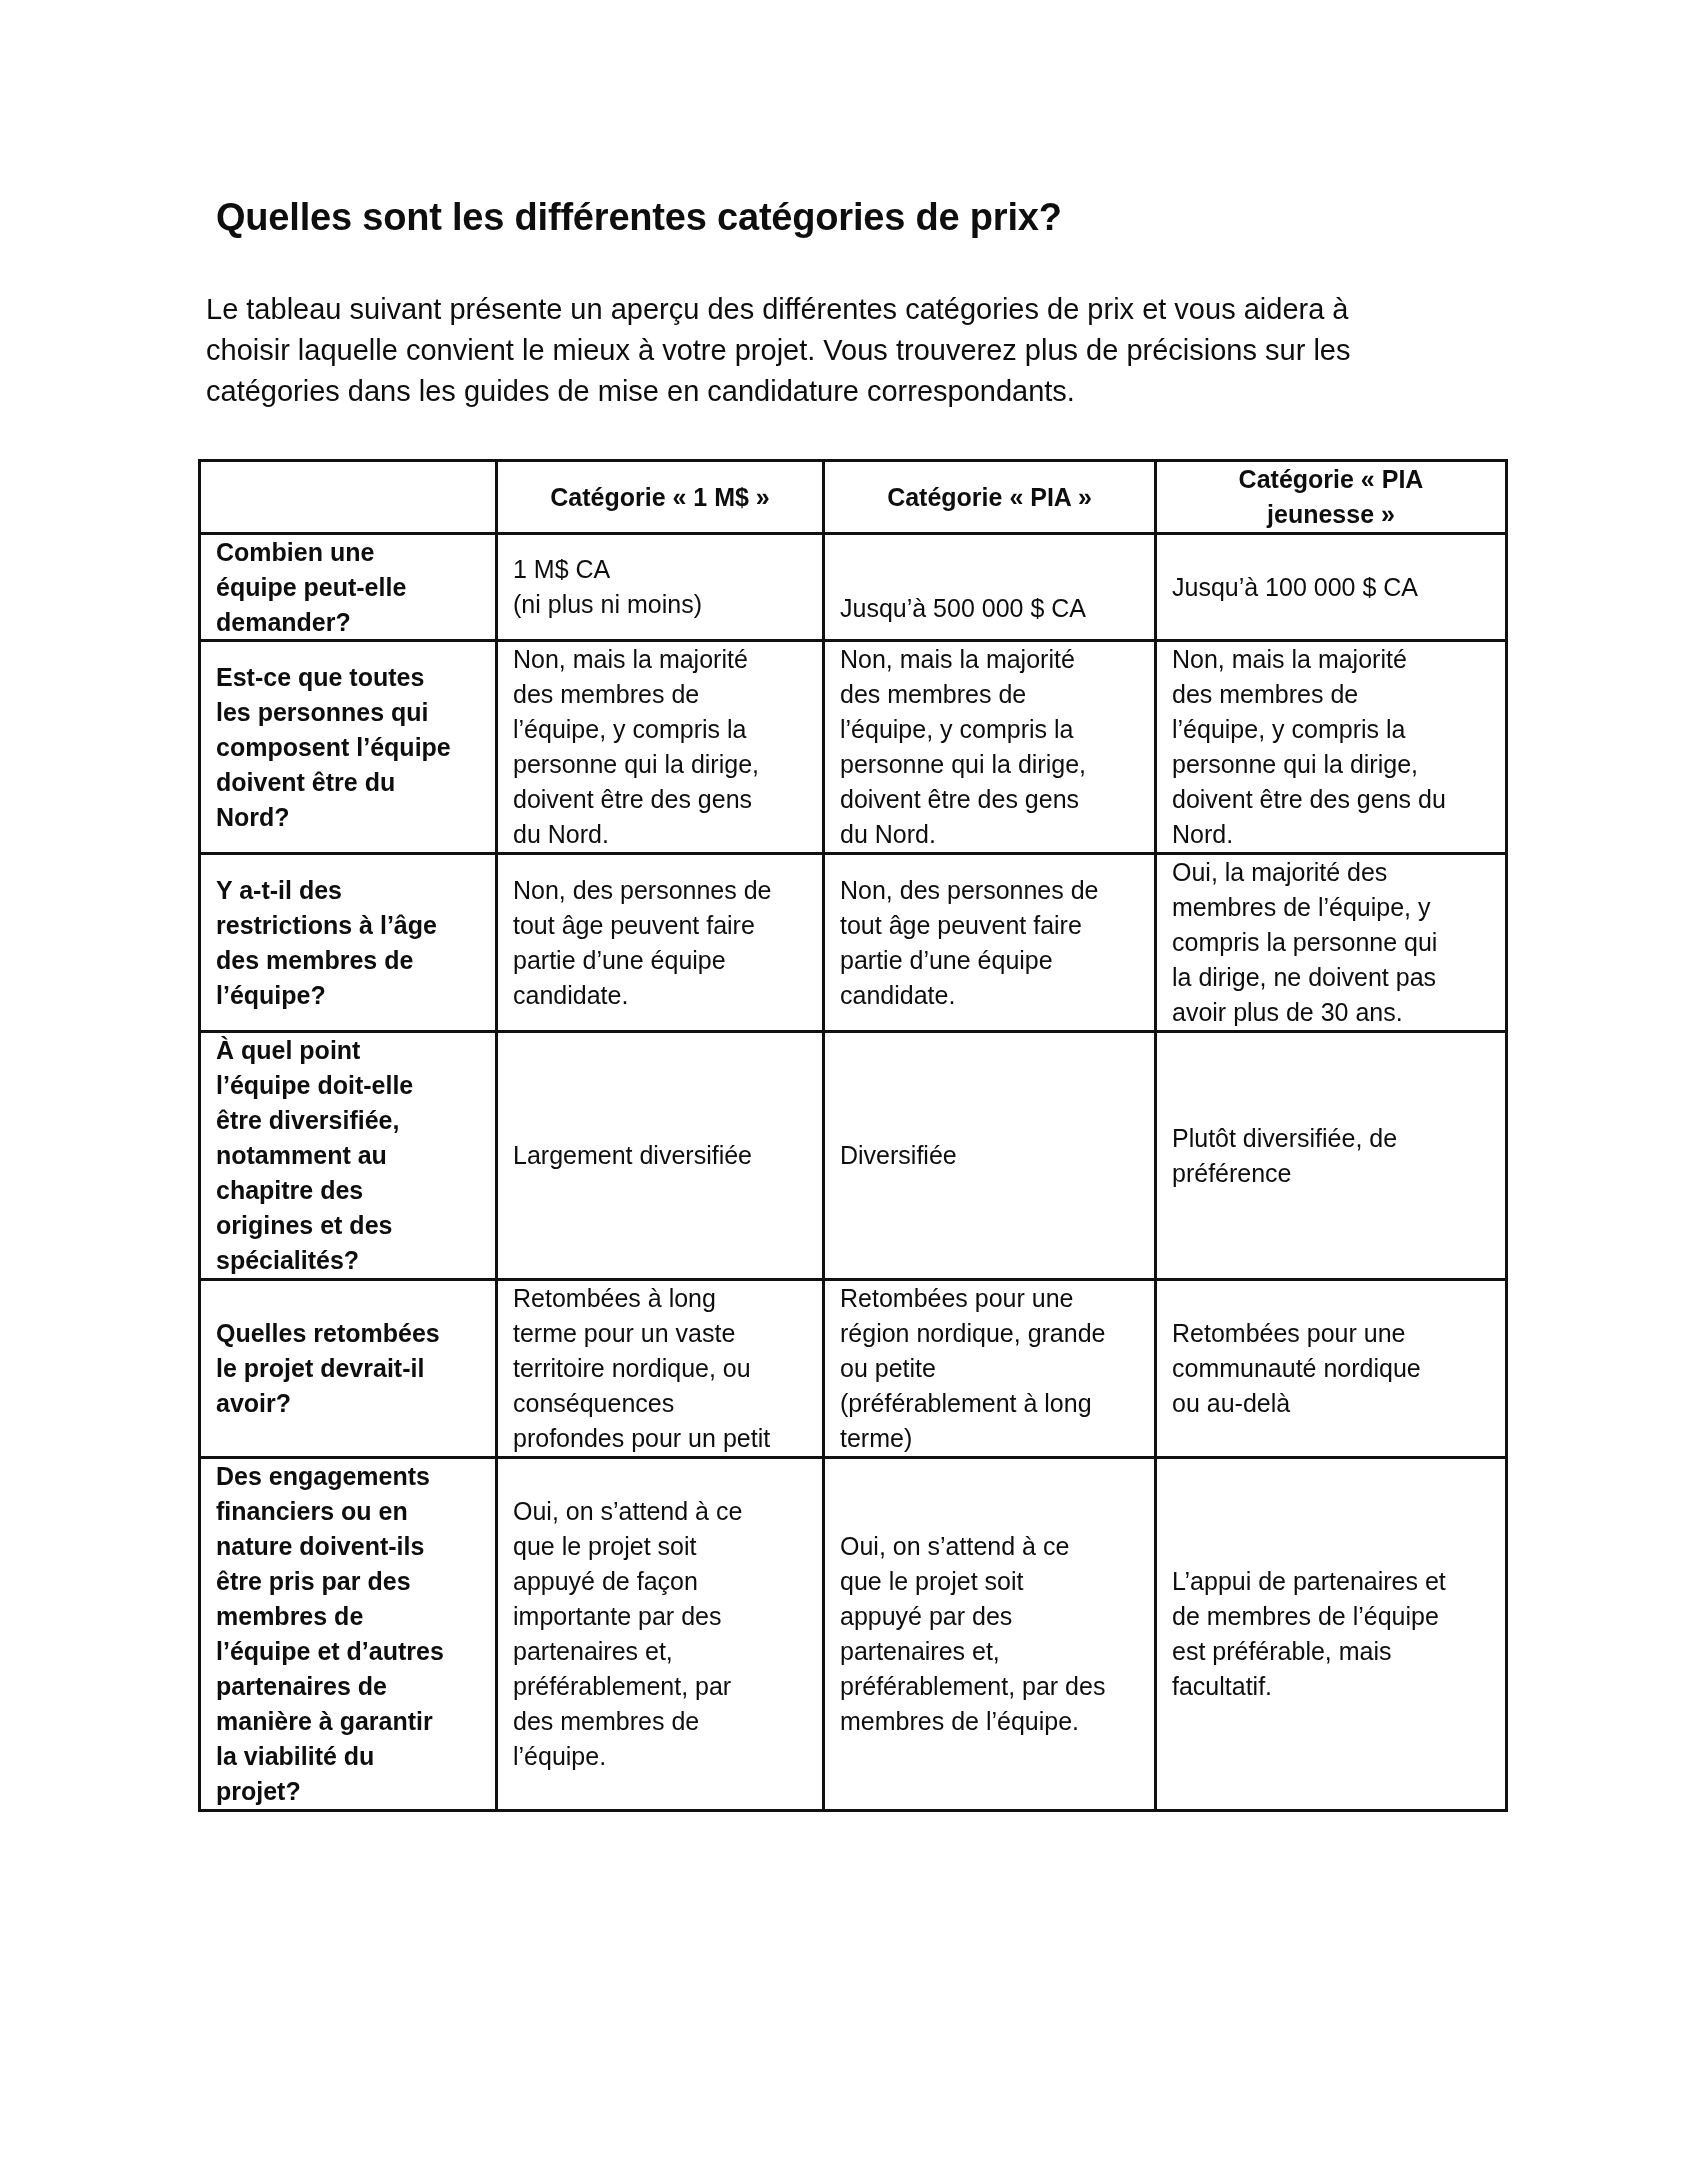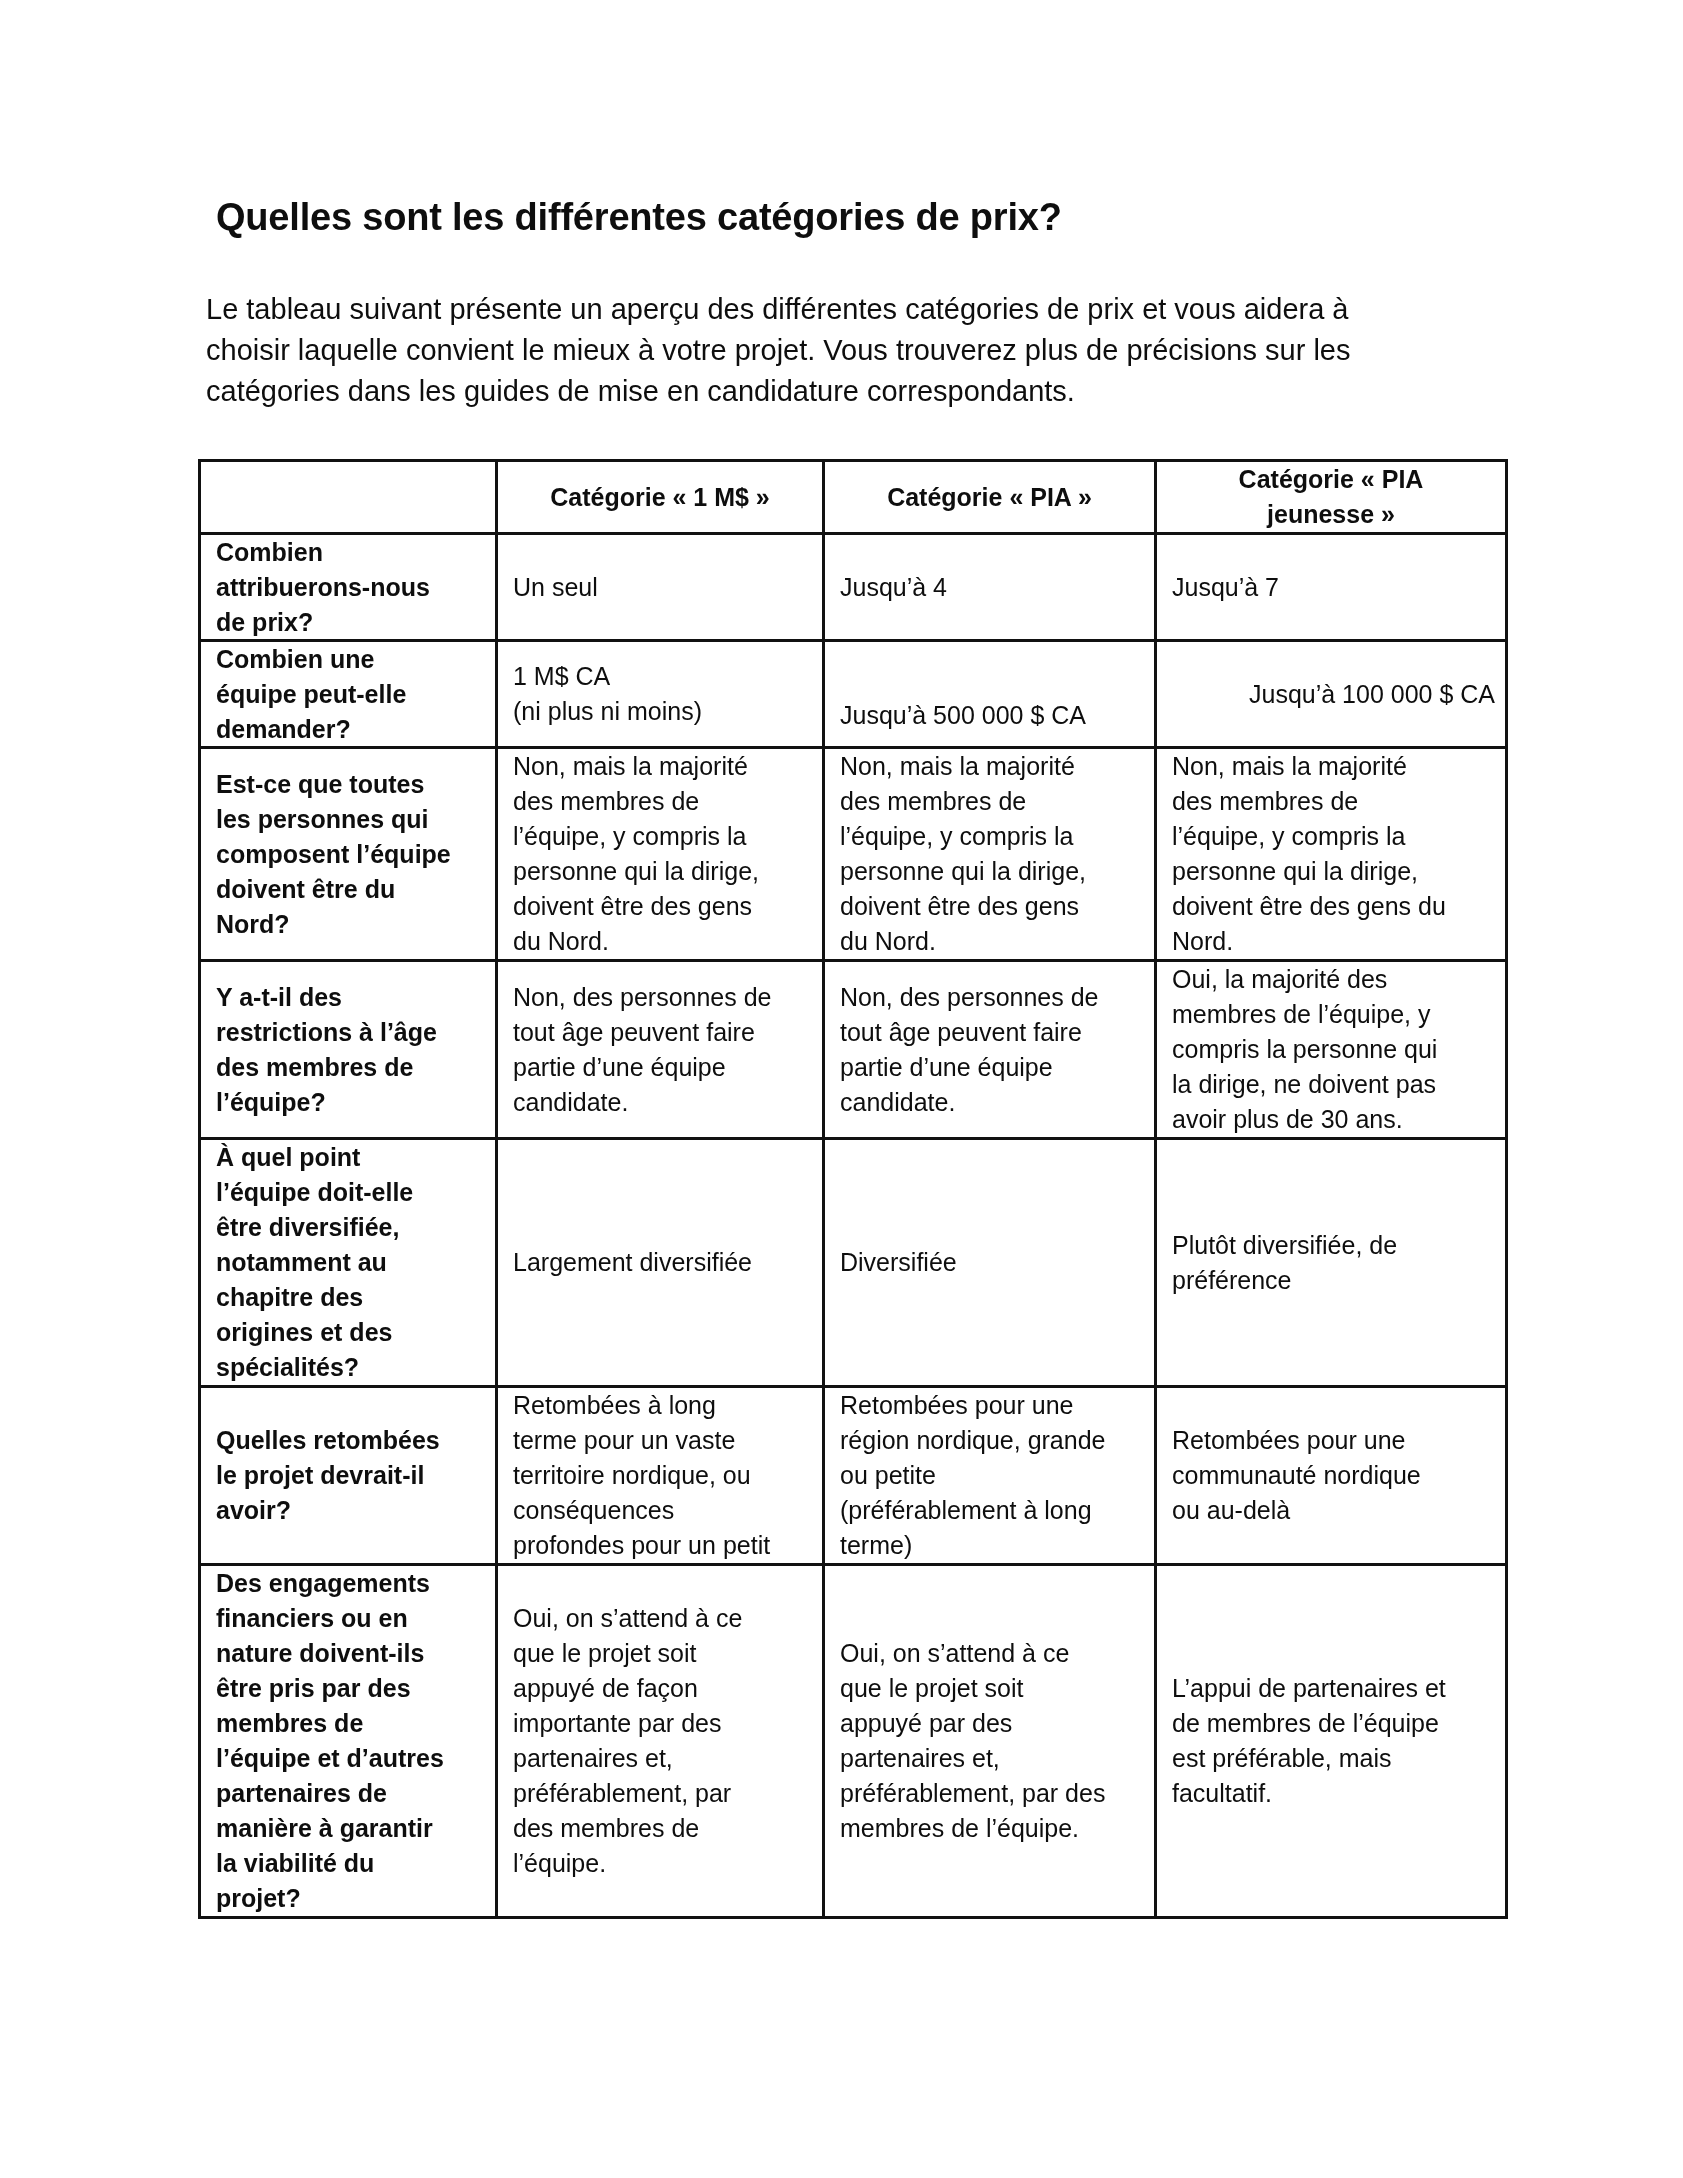--- a/index.html
+++ b/index.html
@@ -50,62 +50,38 @@
       <th>
           <span class="line">Catégorie « PIA</span>
           <span class="line">jeunesse »</span>
         </th>
     </tr>
   </thead>
   <tbody id="tbody">
       <tr style="height: 107px;">
         <td class="q">
           <div class="cell-inner" style="max-height: 104px;">
-            <span class="line">Combien</span>
-            <span class="line">attribuerons-nous</span>
-            <span class="line">de prix?</span>
-          </div>
-        </td>
-        <td>
-          <div class="cell-inner" style="max-height: 104px;">
-            <span class="line">Un seul</span>
-          </div>
-        </td>
-        <td>
-          <div class="cell-inner" style="max-height: 104px;">
-            <span class="line">Jusqu’à 4</span>
-          </div>
-        </td>
-        <td>
-          <div class="cell-inner" style="max-height: 104px;">
-            <span class="line">Jusqu’à 7</span>
-          </div>
-        </td>
-      </tr>
-      <tr style="height: 107px;">
-        <td class="q">
-          <div class="cell-inner" style="max-height: 104px;">
             <span class="line">Combien une</span>
             <span class="line">équipe peut-elle</span>
             <span class="line">demander?</span>
           </div>
         </td>
         <td>
           <div class="cell-inner" style="max-height: 104px;">
             <span class="line">1 M$ CA</span>
             <span class="line">(ni plus ni moins)</span>
           </div>
         </td>
         <td>
           <div class="cell-inner" style="max-height: 104px; margin-top: 43px;">
             <span class="line">Jusqu’à 500 000 $ CA</span>
           </div>
         </td>
         <td>
-          <div class="cell-inner" style="max-height: 104px; text-align: right;">
+          <div class="cell-inner" style="max-height: 104px;">
             <span class="line">Jusqu’à 100 000 $ CA</span>
           </div>
         </td>
       </tr>
       <tr style="height: 213px;">
         <td class="q">
           <div class="cell-inner" style="max-height: 210px;">
             <span class="line">Est-ce que toutes</span>
             <span class="line">les personnes qui</span>
             <span class="line">composent l’équipe</span>

